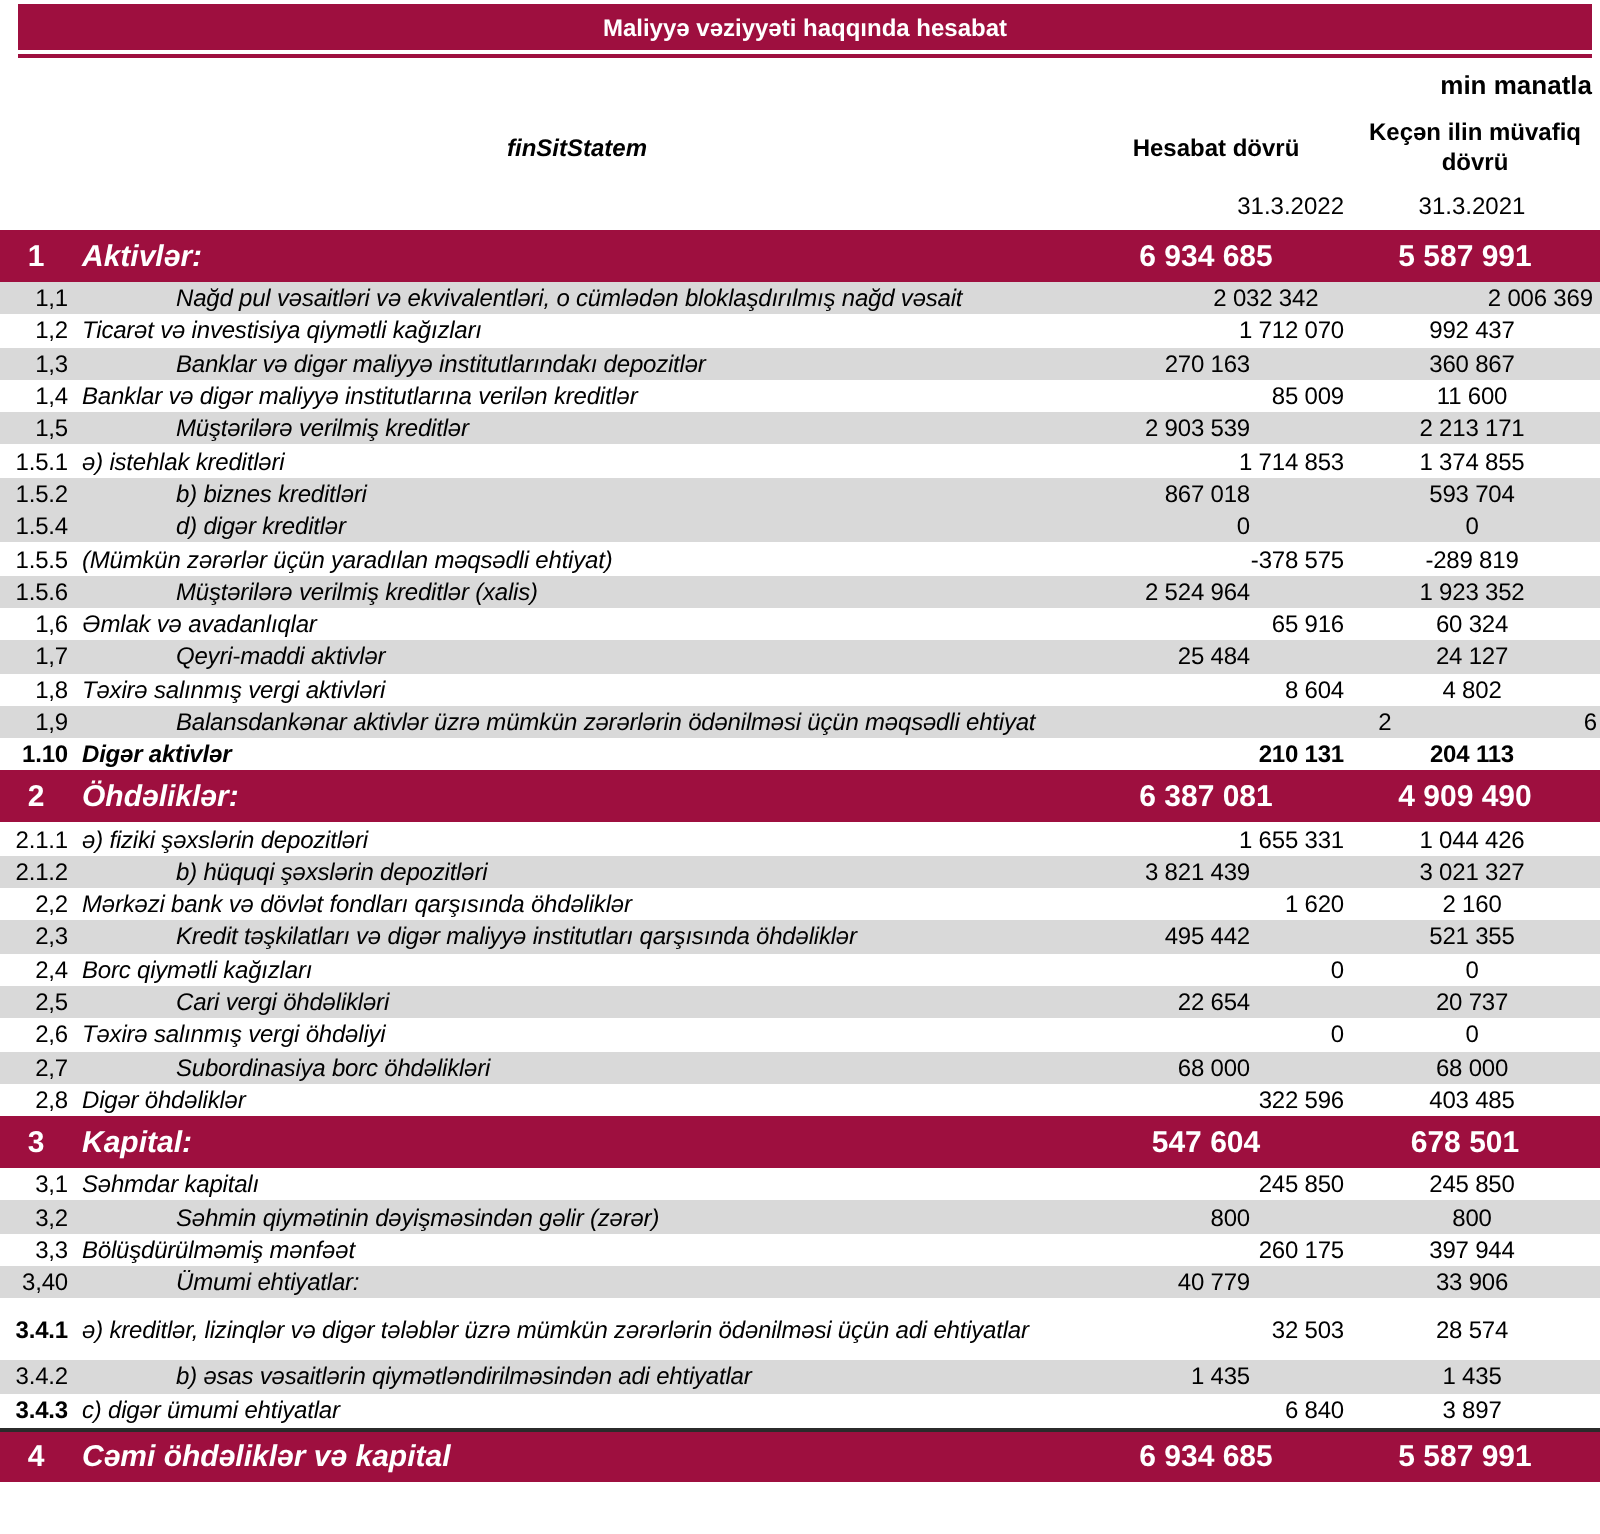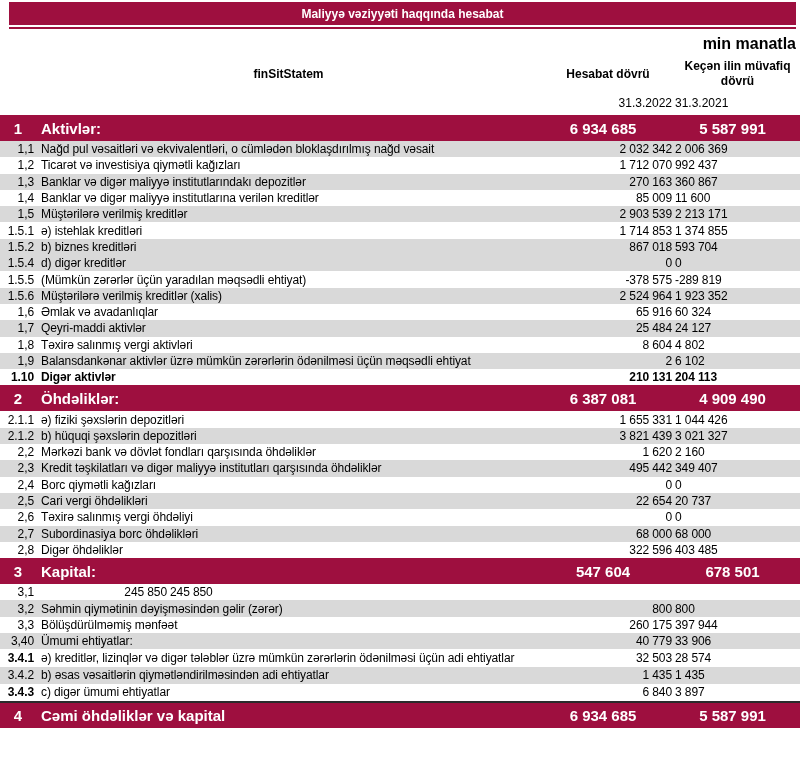--- a/index.html
+++ b/index.html
@@ -11,43 +11,43 @@
   }
   
   .title-band {
     margin:2px 4px 0 9px; height:23px;
     background:var(--accent);
     display:flex; align-items:center; justify-content:center;
     color:#fff; font-weight:bold; font-size:12px;
   }
   .title-underline { margin:2px 4px 0 9px; height:2px; background:var(--accent); }
   
-  .unit-note { text-align:right; padding:6px 4px 0 0; font-weight:bold; font-size:16px; height:24px; }
+  .unit-note { text-align:right; padding:6px 4px 0 0; font-weight:bold; font-size:13px; height:24px; }
   .header-row { display:flex; align-items:center; height:42px; }
   .dates-row { display:flex; align-items:flex-end; height:17px; padding-bottom:2px; }
   .num-col { width:36px; flex:0 0 36px; text-align:right; padding-right:2px; }
-  .label-col { flex:1 1 auto; padding-left:5px; white-space:nowrap; }
+  .label-col { flex:1 1 auto; padding-left:5px; white-space:nowrap;font-style:italic; }
   .col1 { width:134px; flex:0 0 134px; text-align:right; padding-right:3px; }
-  .col2 { width:125px; flex:0 0 125px; text-align:left; padding-right:3px; }
+  .col2 { width:125px; flex:0 0 125px; text-align:center; padding-right:3px; }
   .label-header { text-align:center; font-weight:bold; font-size:12px; padding-left:0; }
   .col-header { text-align:center; font-weight:bold; font-size:12px; line-height:1.25; padding-right:0; }
   .date-cell { font-size:12px;margin-top:42px; }
   .table { margin-top:3px; }
   
   .band {
     height:26px; background:var(--accent); color:#fff;
     display:flex; align-items:center; font-weight:bold; font-size:15px;
   }
   .band .num-col { text-align:center; padding-right:0; }
   .band .col1, .band .col2 { text-align:center; padding-right:10px; font-size:15px; }
   .section:last-child .band { border-top:2px solid #2b2b2b; height:27px; }
   
   .row { display:flex; align-items:center; height:16.3px; font-size:12px; letter-spacing:-0.1px; }
-  .row.shaded { background:var(--shade); }
-  .row.tall { height:18px; }
+  .row.shaded { background:var(--shade);gap:47px; }
+  .row.tall { height:31px; }
   .row.last { height:17.5px; }
   .row .col1, .row .col2 { font-size:12px; }
   .row.bold { font-weight:bold; }
   .row.numbold .num-col { font-weight:bold; }
 </style>
 </head>
 <body>
 
 <div class="page">
 
@@ -193,21 +193,21 @@
         <div class="row">
           <div class="num-col">2,2</div>
           <div class="label-col">Mərkəzi bank və dövlət fondları qarşısında öhdəliklər</div>
           <div class="col1">1 620</div>
           <div class="col2">2 160</div>
         </div>
         <div class="row shaded">
           <div class="num-col">2,3</div>
           <div class="label-col">Kredit təşkilatları və digər maliyyə institutları qarşısında öhdəliklər</div>
           <div class="col1">495 442</div>
-          <div class="col2">349 407</div>
+          <div class="col2">521 355</div>
         </div>
         <div class="row">
           <div class="num-col">2,4</div>
           <div class="label-col">Borc qiymətli kağızları</div>
           <div class="col1">0</div>
           <div class="col2">0</div>
         </div>
         <div class="row shaded">
           <div class="num-col">2,5</div>
           <div class="label-col">Cari vergi öhdəlikləri</div>
@@ -235,20 +235,21 @@
       </div>
       <div class="section">
         <div class="band">
           <div class="num-col">3</div>
           <div class="label-col">Kapital:</div>
           <div class="col1">547 604</div>
           <div class="col2">678 501</div>
         </div>
         <div class="row">
           <div class="num-col">3,1</div>
+          <div class="label-col">Səhmdar kapitalı</div>
           <div class="col1">245 850</div>
           <div class="col2">245 850</div>
         </div>
         <div class="row shaded">
           <div class="num-col">3,2</div>
           <div class="label-col">Səhmin qiymətinin dəyişməsindən gəlir (zərər)</div>
           <div class="col1">800</div>
           <div class="col2">800</div>
         </div>
         <div class="row">

